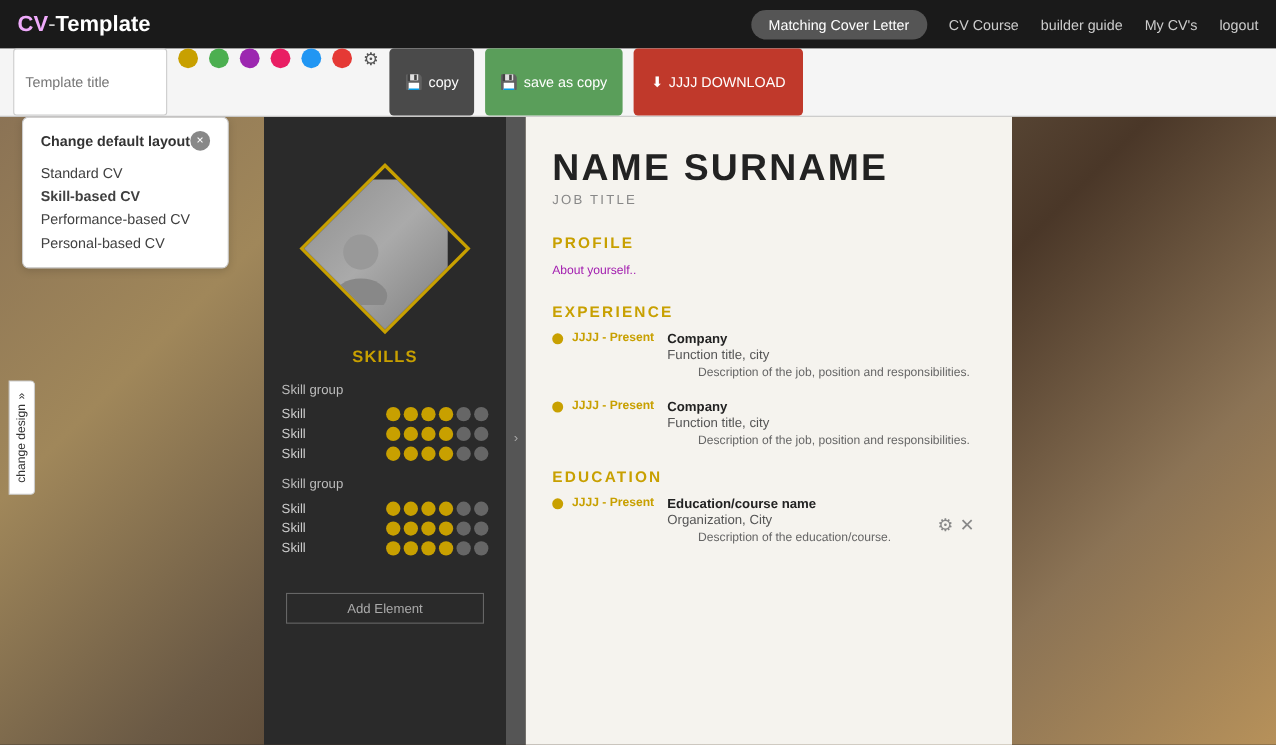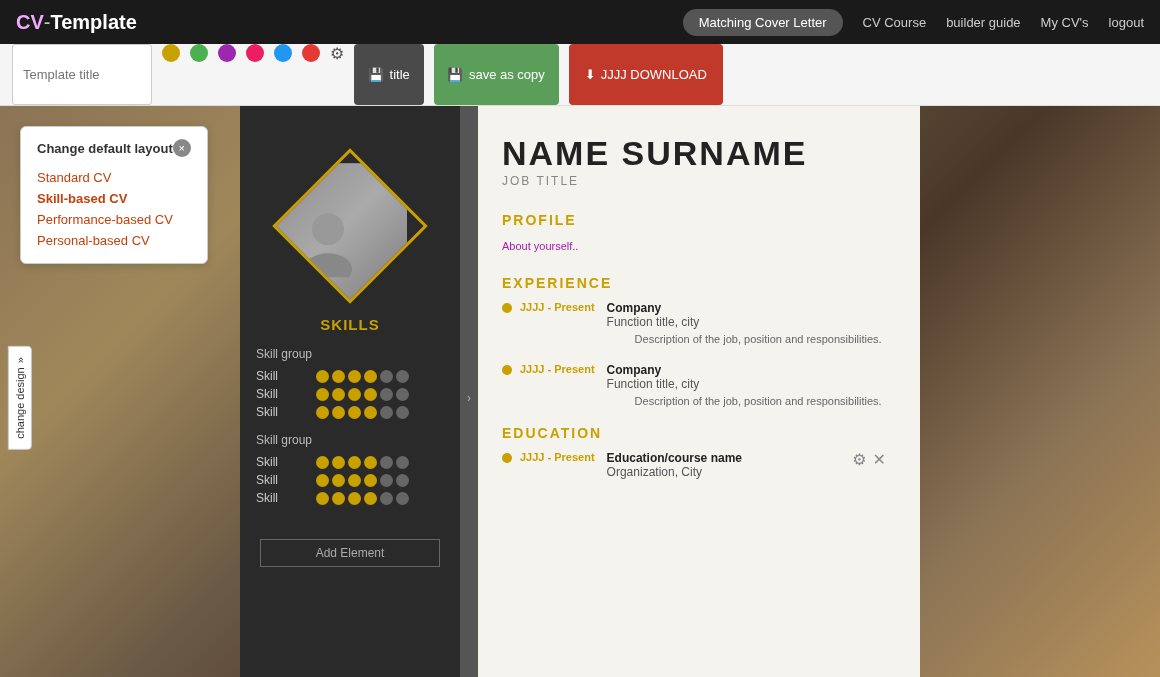--- a/index.html
+++ b/index.html
@@ -123,21 +123,21 @@
     .bg-scene {
       position: absolute;
       top: 0; left: 0; right: 0; bottom: 0;
       background: linear-gradient(135deg, #8B7355 0%, #A0875A 20%, #6B5A45 40%, #4a3728 60%, #8B7355 80%, #b8925a 100%);
       z-index: 0;
     }
 
     
     .layout-popup {
       position: absolute;
-      top: 20px;
+      top: 0;
       left: 20px;
       background: #fff;
       border: 1px solid #ccc;
       border-radius: 6px;
       padding: 12px 16px;
       z-index: 200;
       min-width: 180px;
       box-shadow: 0 2px 8px rgba(0,0,0,0.15);
     }
     .layout-popup-header {
@@ -158,21 +158,21 @@
       border-radius: 50%;
       display: flex;
       align-items: center;
       justify-content: center;
       color: #fff;
       font-size: 11px;
       cursor: pointer;
     }
     .layout-option {
       font-size: 13px;
-      color: #c2410c;
+      color: #404040;
       padding: 3px 0;
       cursor: pointer;
     }
     .layout-option.active {
       font-weight: bold;
     }
 
     
     .cv-panel {
       position: absolute;
@@ -234,20 +234,21 @@
       margin-bottom: 14px;
     }
     .skill-group-label {
       color: #bbb;
       font-size: 12px;
       margin-bottom: 8px;
     }
     .skill-row {
       display: flex;
       align-items: center;
+      justify-content: space-between;
       margin-bottom: 4px;
     }
     .skill-name {
       color: #ccc;
       font-size: 12px;
       width: 60px;
     }
     .skill-dots {
       display: flex;
       gap: 3px;
@@ -419,21 +420,21 @@
   <input class="template-title-input" type="text" placeholder="Template title" style="">
   <span class="color-dot" style="background:#c8a000;"></span>
   <span class="color-dot" style="background:#4caf50;"></span>
   <span class="color-dot" style="background:#9c27b0;"></span>
   <span class="color-dot" style="background:#e91e63;"></span>
   <span class="color-dot" style="background:#2196f3;"></span>
   <span class="color-dot" style="background:#e53935;"></span>
   <span class="gear-icon">⚙</span>
   <button class="btn-save">
     <span>💾</span>
-    <span>title</span>
+    <span>copy</span>
   </button>
   <button class="btn-save-copy">
     <span>💾</span>
     <span>save as copy</span>
   </button>
   <button class="btn-download">
     <span>⬇</span>
     <span>JJJJ DOWNLOAD</span>
   </button>
 </div>
@@ -597,20 +598,21 @@
       <div style="position:relative;">
         <div class="cv-section-title">EDUCATION</div>
         <div class="experience-item">
           <div class="exp-date-wrapper">
             <div class="exp-dot"></div>
             <span class="exp-date">JJJJ - Present</span>
           </div>
           <div class="exp-content">
             <div class="exp-company">Education/course name</div>
             <div class="exp-function">Organization, City</div>
+            <div class="exp-desc">Description of the education/course.</div>
           </div>
         </div>
 
         <div class="section-actions">
           <span class="section-action-icon">⚙</span>
           <span class="section-action-icon">✕</span>
         </div>
       </div>
 
     </div>

